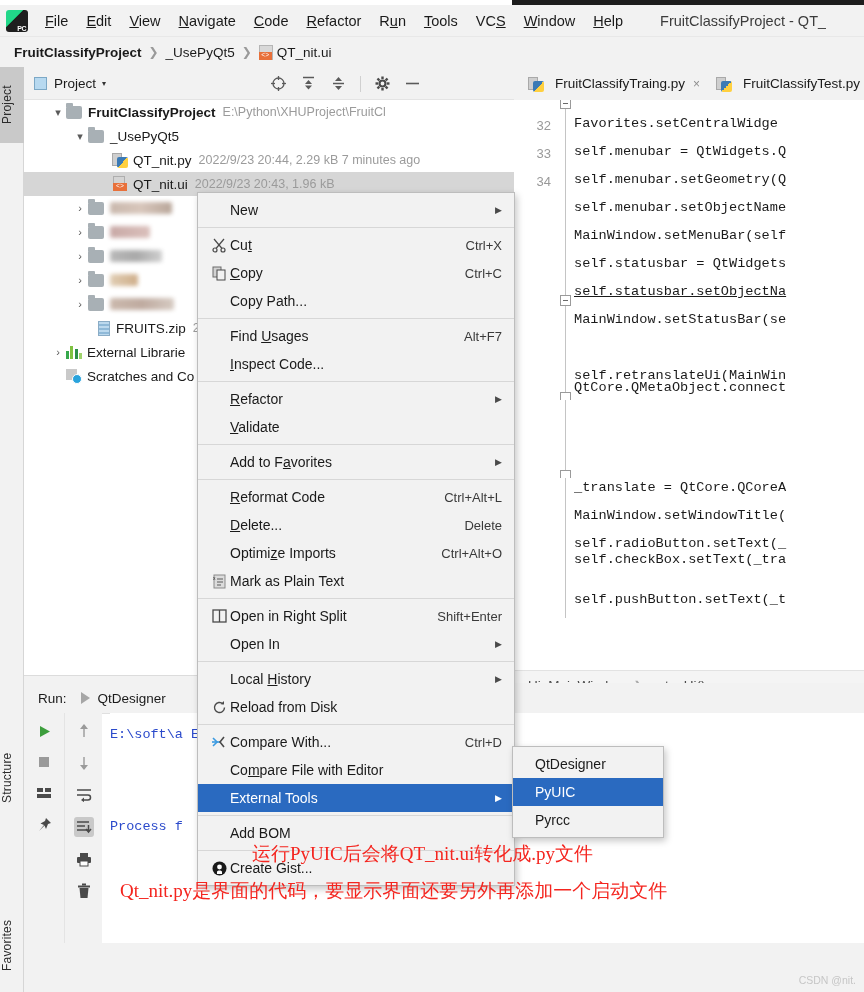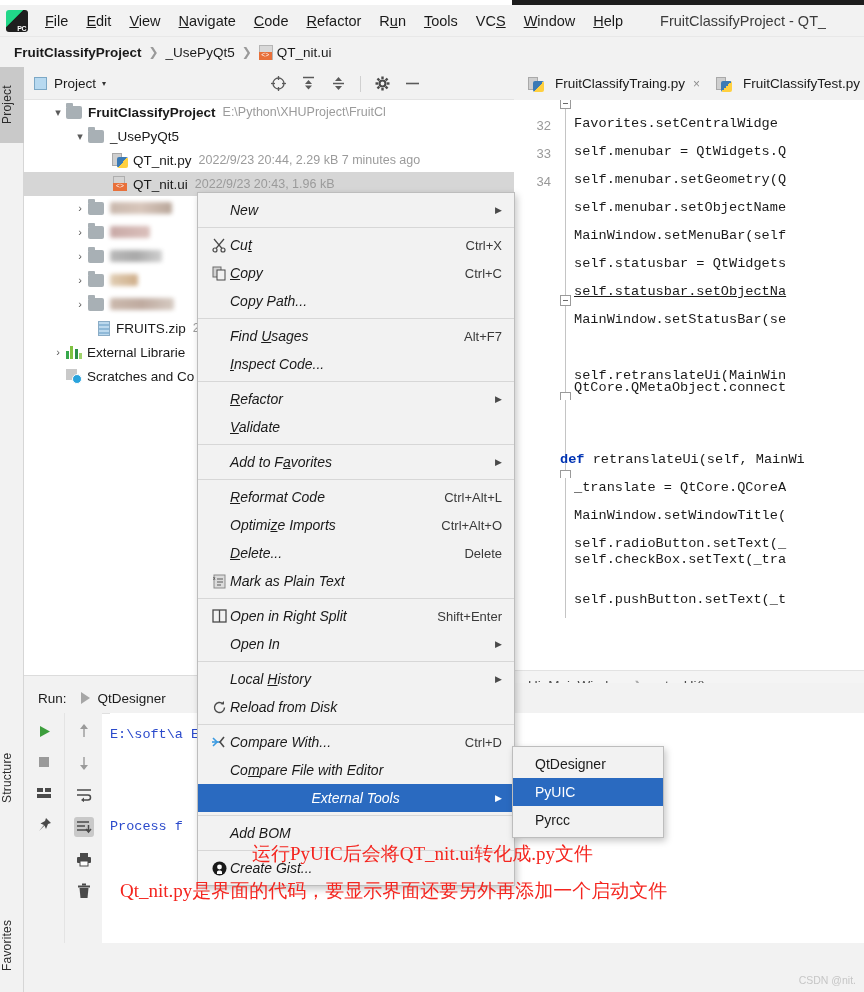--- a/index.html
+++ b/index.html
@@ -157,23 +157,23 @@
   
   .ctxmenu {
     position: absolute; left: 197px; top: 192px; width: 318px;
     background: #f2f2f2; border: 1px solid #bdbdbd; box-shadow: 2px 3px 7px rgba(0,0,0,.22);
     padding: 3px 0; z-index: 50;
   }
   .ctx-item {
     height: 28px; display: flex; align-items: center; padding: 0 12px 0 10px; font-size: 14px; color:#1a1a1a;
     white-space: nowrap;
   }
-  .ctx-item.hl { background: #2a6ac0; color: #ffffff; text-align: center; }
+  .ctx-item.hl { background: #2a6ac0; color: #ffffff; }
   .ctx-ic { width: 22px; flex: none; display:flex; align-items:center; justify-content:center; color:#4a4a4a; }
-  .ctx-lbl { flex: 1; font-style: italic; }
+  .ctx-lbl { flex: 1; }
   .ctx-lbl u { text-decoration: underline; }
   .ctx-key { color: #3a3a3a; font-size: 13px; margin-left: 16px; }
   .ctx-arrow { margin-left: 14px; font-size: 9px; color: #4a4a4a; }
   .ctx-item.hl .ctx-arrow { color:#fff; }
   .ctx-sep { height:1px; background:#d7d7d7; margin: 3px 0; }
 
   .submenu {
     position: absolute; left: 512px; top: 746px; width: 152px; background:#f2f2f2;
     border: 1px solid #bdbdbd; box-shadow: 2px 3px 7px rgba(0,0,0,.22); padding: 3px 0; z-index: 60;
   }
@@ -404,21 +404,20 @@
       <div class="cl" style="top:16px;left:0px;">Favorites.setCentralWidge</div>
       <div class="cl" style="top:44px;left:0px;">self.menubar = QtWidgets.Q</div>
       <div class="cl" style="top:72px;left:0px;">self.menubar.setGeometry(Q</div>
       <div class="cl" style="top:100px;left:0px;">self.menubar.setObjectName</div>
       <div class="cl" style="top:128px;left:0px;">MainWindow.setMenuBar(self</div>
       <div class="cl" style="top:156px;left:0px;">self.statusbar = QtWidgets</div>
       <div class="cl" style="top:184px;left:0px;text-decoration:underline;">self.statusbar.setObjectNa</div>
       <div class="cl" style="top:212px;left:0px;">MainWindow.setStatusBar(se</div>
       <div class="cl" style="top:268px;left:0px;">self.retranslateUi(MainWin</div>
       <div class="cl" style="top:280px;left:0px;">QtCore.QMetaObject.connect</div>
-      <div class="cl" style="top:352px;left:-14px;"><span class="kw">def</span> retranslateUi(self, MainWi</div>
       <div class="cl" style="top:380px;left:0px;">_translate = QtCore.QCoreA</div>
       <div class="cl" style="top:408px;left:0px;">MainWindow.setWindowTitle(</div>
       <div class="cl" style="top:436px;left:0px;">self.radioButton.setText(_</div>
       <div class="cl" style="top:452px;left:0px;">self.checkBox.setText(_tra</div>
       <div class="cl" style="top:492px;left:0px;">self.pushButton.setText(_t</div>
     </div>
   </div>
   <div class="ed-crumb">
     <span>Ui_MainWindow</span>
     <span class="sep">❯</span>
@@ -571,27 +570,27 @@
     </div>
     <div class="ctx-sep"></div>
 
     <div class="ctx-item">
       <span class="ctx-ic"></span>
       <span class="ctx-lbl"><u>R</u>eformat Code</span>
       <span class="ctx-key">Ctrl+Alt+L</span>
     </div>
     <div class="ctx-item">
       <span class="ctx-ic"></span>
+      <span class="ctx-lbl"><u>D</u>elete...</span>
+      <span class="ctx-key">Delete</span>
+    </div>
+    <div class="ctx-item">
+      <span class="ctx-ic"></span>
       <span class="ctx-lbl">Optimi<u>z</u>e Imports</span>
       <span class="ctx-key">Ctrl+Alt+O</span>
-    </div>
-    <div class="ctx-item">
-      <span class="ctx-ic"></span>
-      <span class="ctx-lbl"><u>D</u>elete...</span>
-      <span class="ctx-key">Delete</span>
     </div>
     <div class="ctx-item">
       <span class="ctx-ic">
         <svg width="15" height="15" viewBox="0 0 15 15">
             <rect x="2" y="1" width="11" height="13" fill="#dcdcdc" stroke="#8a8a8a"></rect>
             <line x1="5" y1="5" x2="11" y2="5" stroke="#5a5a5a"></line>
             <line x1="5" y1="8" x2="11" y2="8" stroke="#5a5a5a"></line>
             <line x1="5" y1="11" x2="9" y2="11" stroke="#5a5a5a"></line>
             <text x="1" y="6" font-size="5" fill="#2a2a2a">x</text>
           </svg>

